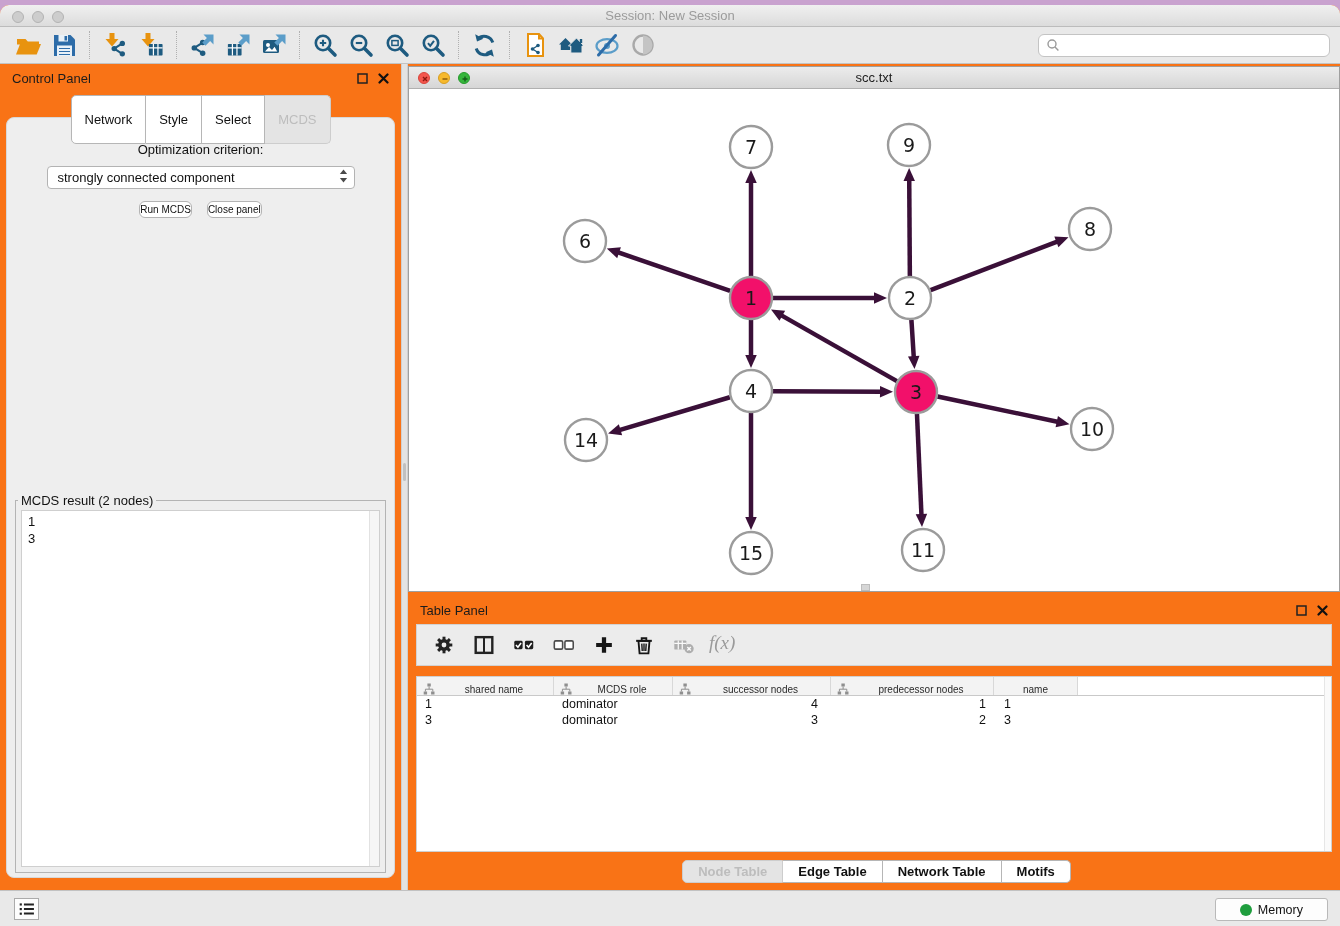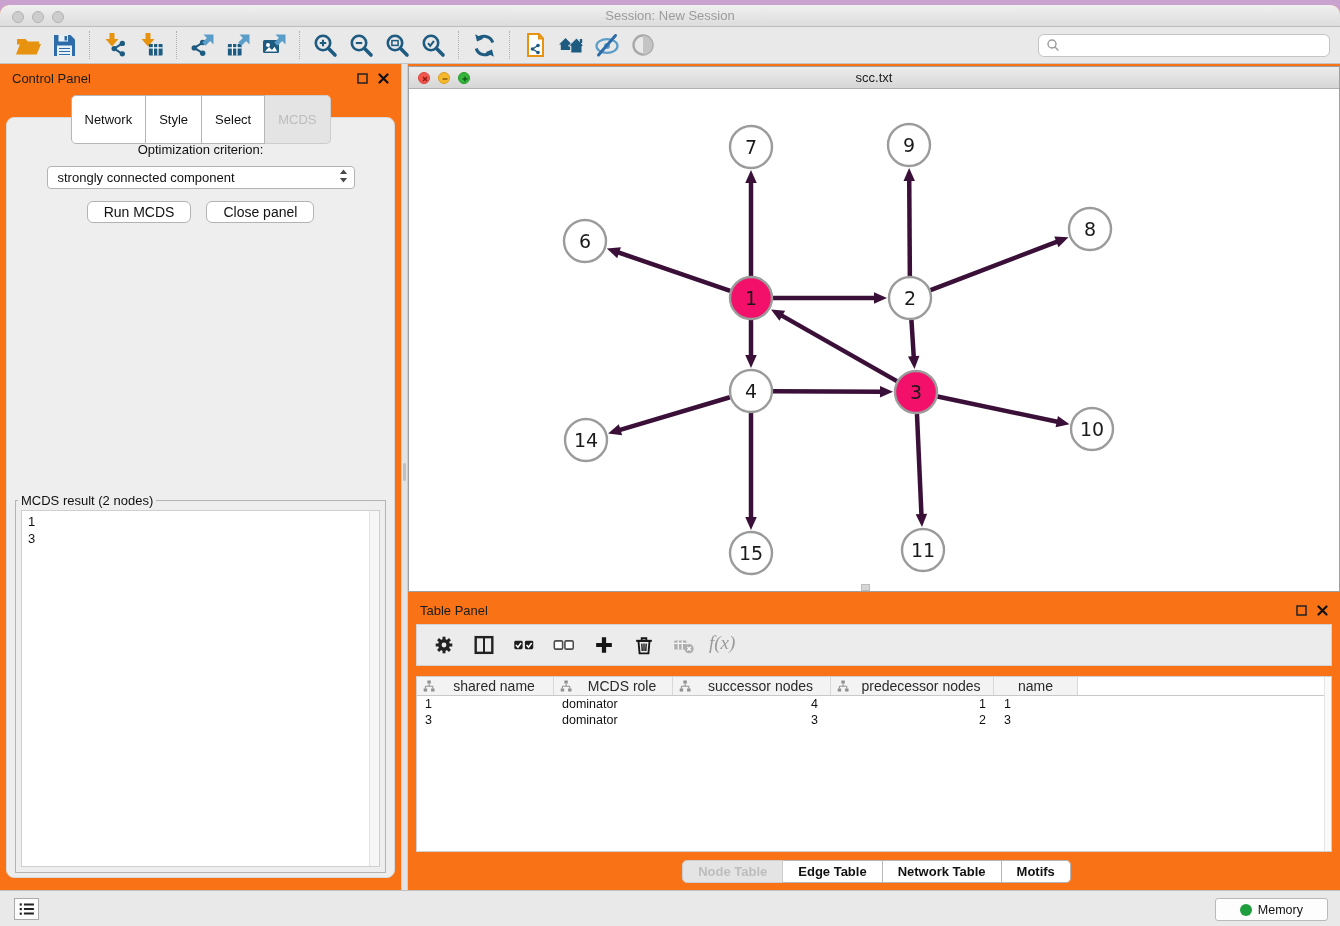--- a/index.html
+++ b/index.html
@@ -37,21 +37,21 @@
   .seg-tabs { display:flex; }
   .seg { background:#fff; border:1px solid #b6b6b6; border-left:none; padding:16px 13px; font-size:13px; color:#111; white-space:nowrap; }
   .seg:first-child { border-left:1px solid #b6b6b6; border-radius:5px 0 0 5px; }
   .seg:last-child { border-radius:0 5px 5px 0; }
   .seg.disabled-selected { background:#e4e4e4; color:#bdbdbd; border-color:#cdcdcd; }
   .cp-content { position:absolute; left:6px; right:6px; top:53px; bottom:12px; background:#eeeeee; border:1px solid #d8d8d8; border-radius:8px; }
   .opt-label { text-align:center; margin-top:24px; font-size:13px; color:#111; }
   .select-box { width:308px; height:23px; margin:9px auto 0; background:#fff; border:1px solid #b3b3b3; border-radius:4px; display:flex; align-items:center; padding-left:10px; font-size:13px; color:#111; }
   .select-box .stepper { margin-left:auto; margin-right:5px; }
   .btn-row { display:flex; justify-content:center; gap:15px; margin-top:12px; }
-  .mac-btn { background:#fff; border:1px solid #b3b3b3; border-radius:6px; padding:2px 16px; font-size:14px; color:#111; font-family:inherit;text-align:center; }
+  .mac-btn { background:#fff; border:1px solid #b3b3b3; border-radius:6px; padding:2px 0; font-size:10px; color:#111; font-family:inherit;text-align:center; }
   fieldset.result { position:absolute; left:8px; right:8px; top:375px; bottom:4px; border:1px solid #b4b4b4; background:transparent; }
   fieldset.result legend { font-size:13px; color:#111; padding:0 3px; margin-left:2px; }
   .result-area { position:absolute; left:5px; right:5px; top:2px; bottom:5px; background:#fff; border:1px solid #cfcfcf; font-size:13px; color:#111; padding:2px 6px; line-height:17px; }
   .result-scroll { position:absolute; right:0; top:0; bottom:0; width:10px; background:#f6f6f6; border-left:1px solid #e2e2e2; }
 
   
   .v-splitter { position:absolute; left:401px; top:0; width:7px; height:100%; background:#e3e3e3; border-left:1px solid #cfcfcf; border-right:1px solid #cfcfcf; }
   .v-grip { position:absolute; top:399px; left:1px; width:3px; height:18px; background:#c0c0c0; border-radius:2px; }
 
   
@@ -64,21 +64,21 @@
   .nw-canvas svg { display:block; font-family:"DejaVu Sans",sans-serif; }
   .canvas-handle { position:absolute; left:452px; bottom:0px; width:9px; height:7px; background:#d6d6d6; border:1px solid #bdbdbd; }
 
   
   .table-panel { position:absolute; left:0; right:0; top:532px; bottom:0; }
   .tp-toolbar { position:absolute; left:8px; right:8px; top:28px; height:42px; background:#ececec; border:1px solid #d2d2d2; display:flex; align-items:center; padding-left:10px; gap:6px; }
   .tp-btn { width:34px; height:34px; display:flex; align-items:center; justify-content:center; }
   .fx-label { font-size:19px; font-style:italic; font-family:"Liberation Serif","DejaVu Serif",serif; color:#9a9a9a; padding:0 4px 4px 2px; }
   .tp-table { position:absolute; left:8px; right:8px; top:80px; bottom:38px; background:#fff; border:1px solid #cfcfcf; overflow:hidden; }
   .thead { display:flex; height:19px; border-bottom:1px solid #c9c9c9; }
-  .th { background:#f3f3f3; border-right:1px solid #d8d8d8; display:flex; align-items:center; font-size:14px; color:#2a2a2a; }
+  .th { background:#f3f3f3; border-right:1px solid #d8d8d8; display:flex; align-items:flex-end; font-size:10px; color:#2a2a2a; }
   .th .lbl { flex:1; text-align:center; }
   .th svg { margin-left:6px; flex:0 0 auto; }
   .th.filler { background:#fff; border-right:none; flex:1; }
   .trow { display:flex; height:16px; font-size:12.5px; color:#111; }
   .td { overflow:hidden; white-space:nowrap; }
   .tbody-scroll { position:absolute; right:0; top:0; bottom:0; width:7px; background:#fafafa; border-left:1px solid #e6e6e6; }
   .tp-tabs { position:absolute; bottom:7px; left:5px; right:0; display:flex; justify-content:center; }
   .tp-tabs .seg { font-weight:bold; font-size:13px; padding:3px 15px; }
   .tp-tabs .seg.disabled-selected { font-weight:bold; }
 

